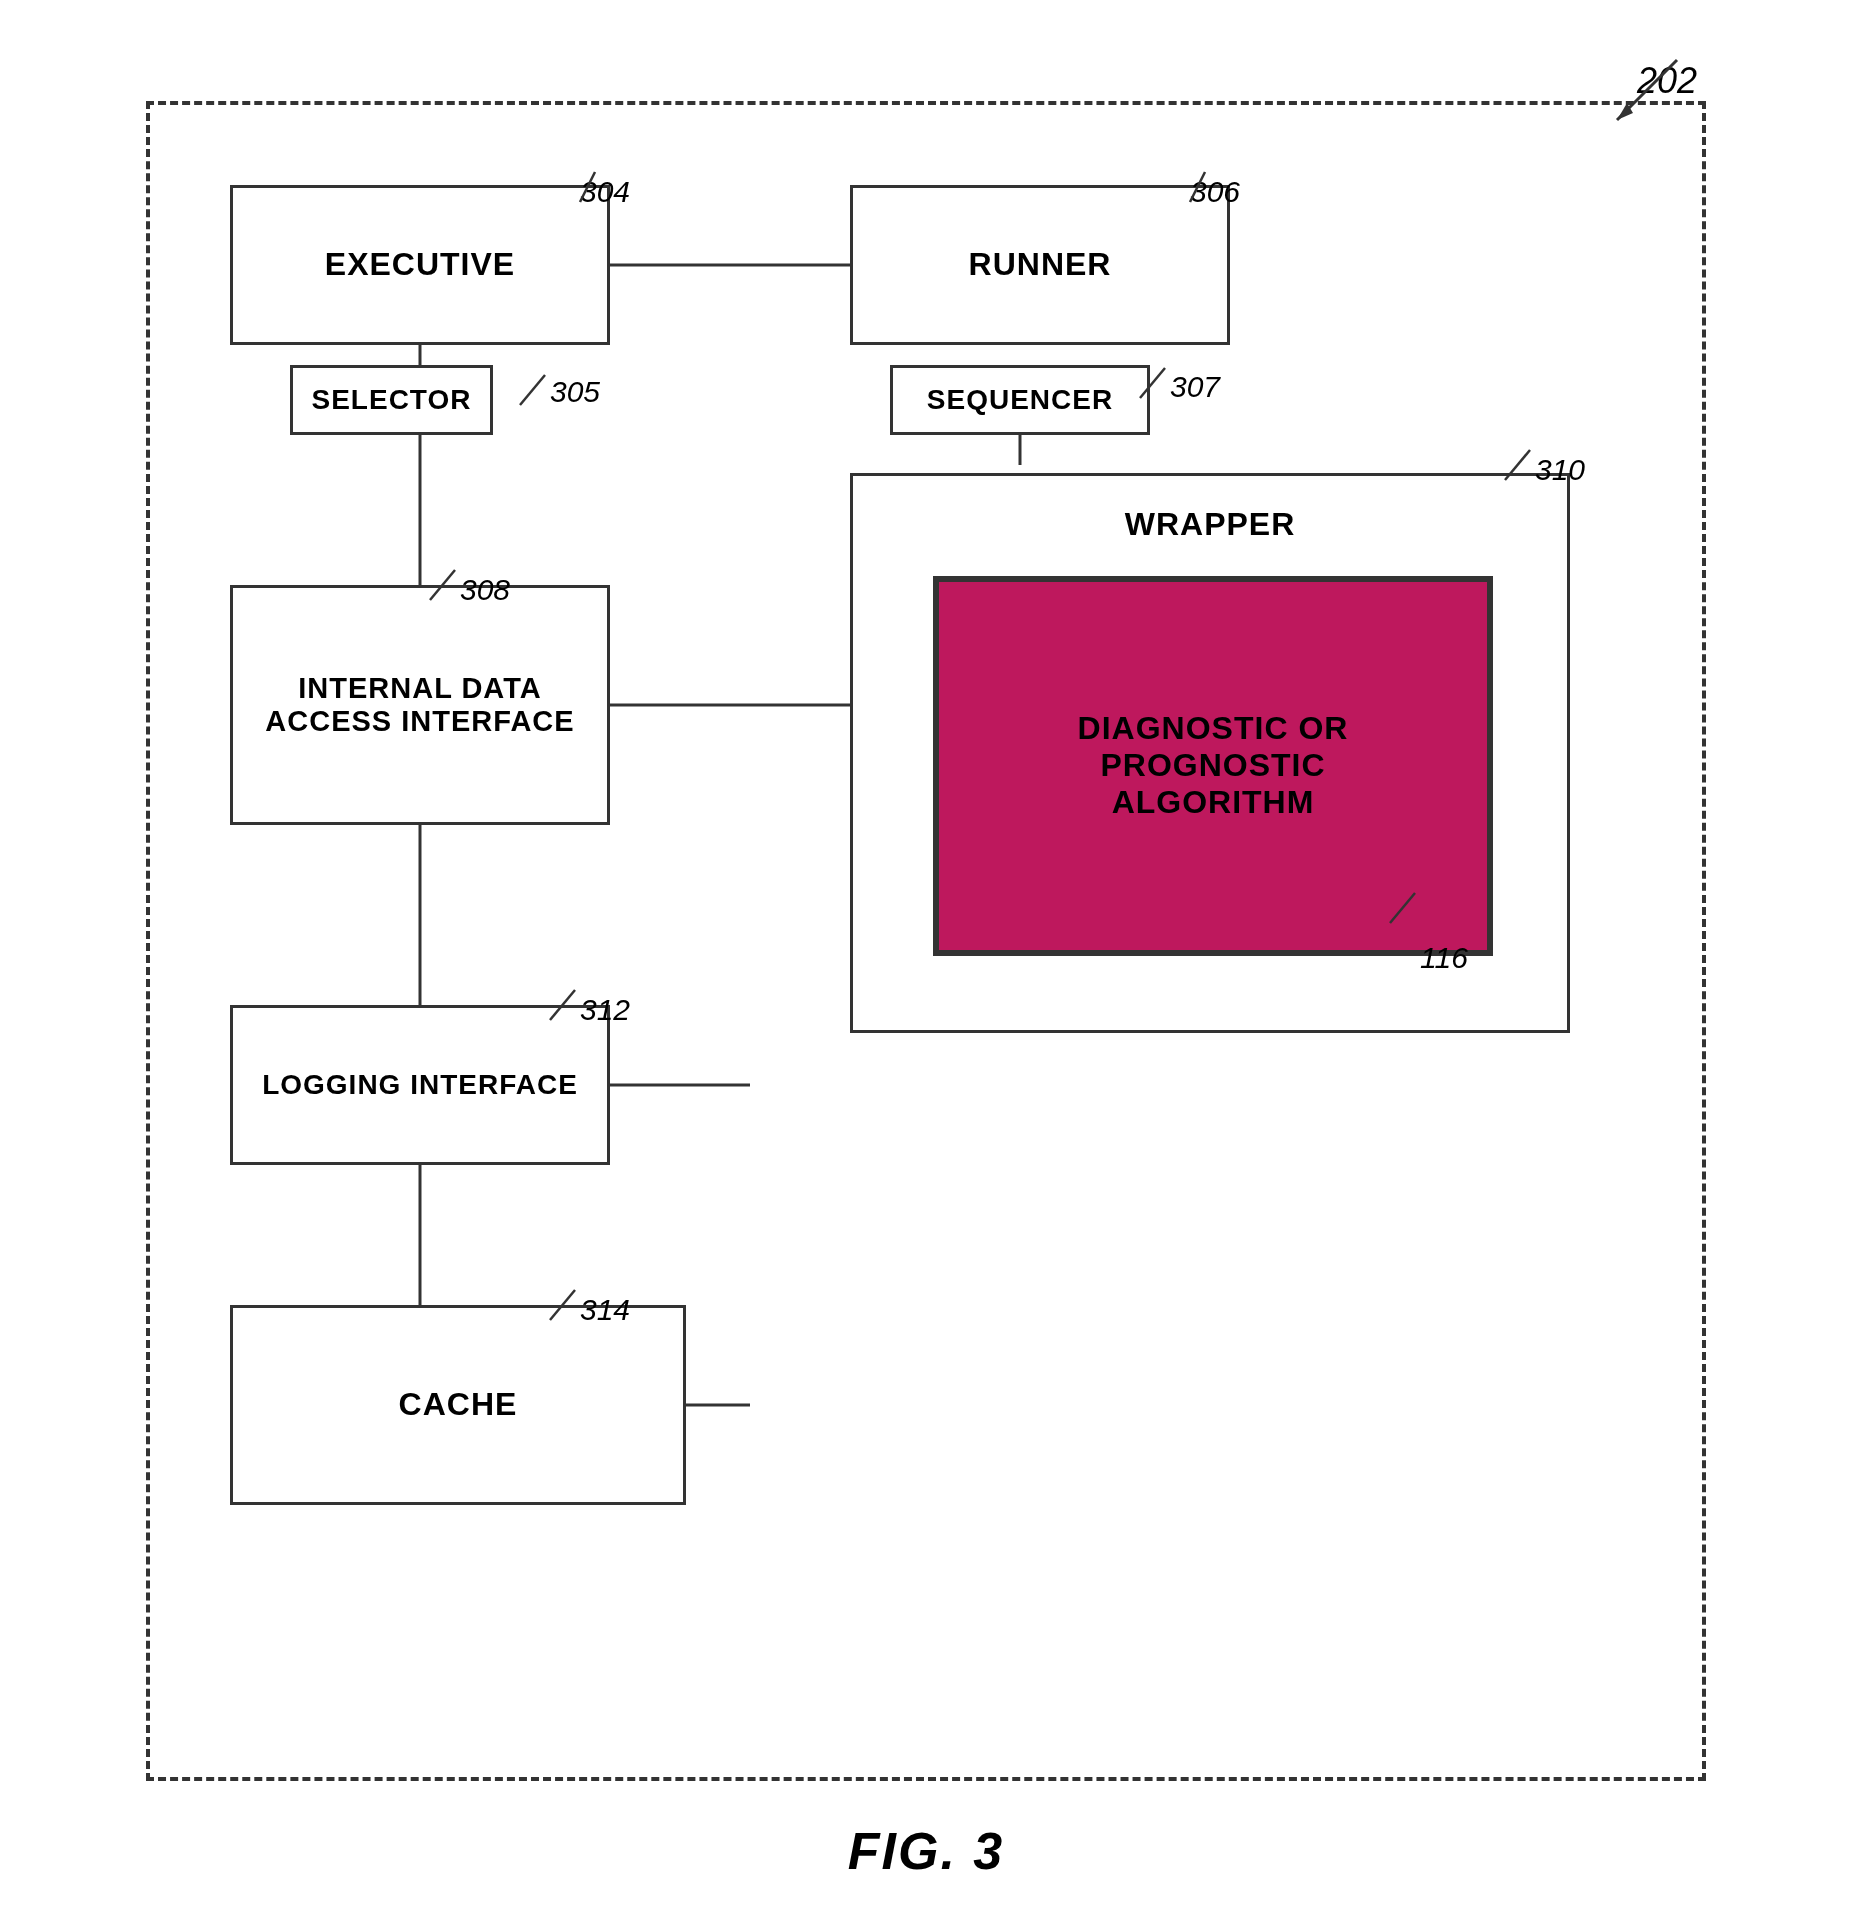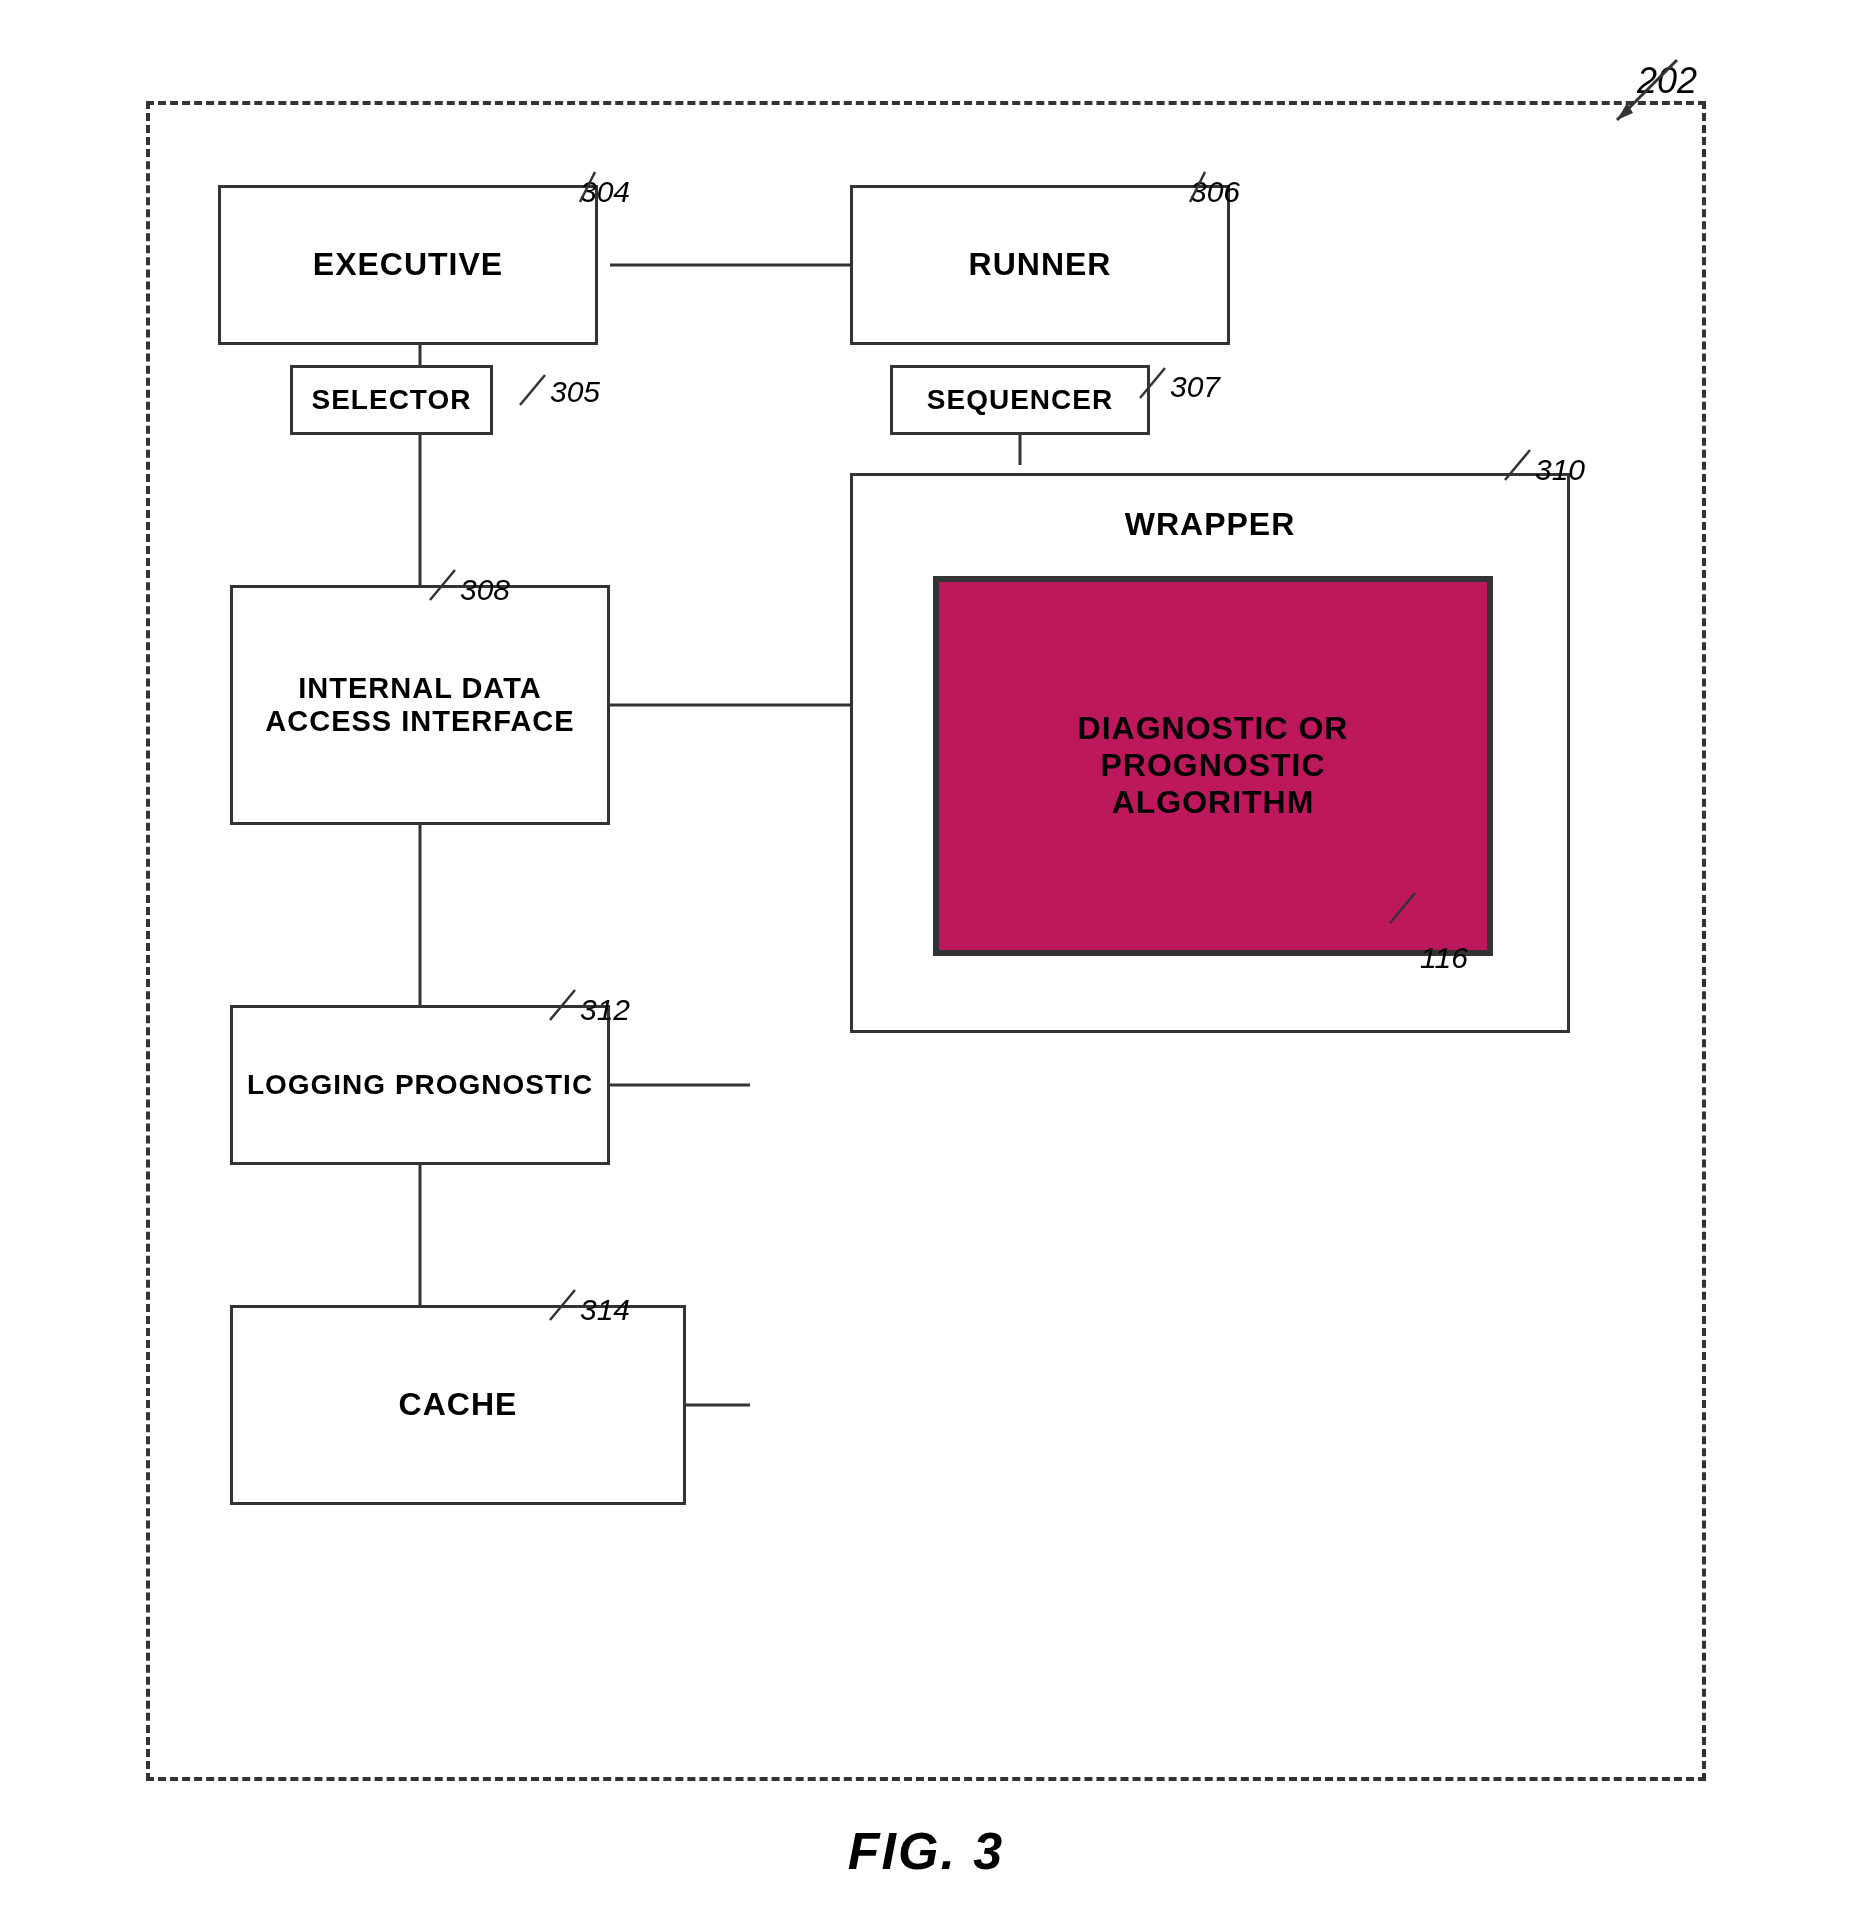--- a/index.html
+++ b/index.html
@@ -51,21 +51,21 @@
       text-align: center;
       font-size: 32px;
       font-weight: bold;
       letter-spacing: 1px;
       font-family: 'Arial', sans-serif;
     }
 
     
     .executive-box {
       top: 80px;
-      left: 68px;
+      left: 80px;
       width: 380px;
       height: 160px;
     }
 
     
     .runner-box {
       top: 80px;
       left: 700px;
       width: 380px;
       height: 160px;
@@ -277,21 +277,21 @@
       <svg style="position:absolute; top:340px; left:1345px;" width="60" height="40">
         <line x1="10" y1="35" x2="35" y2="5" stroke="#333" stroke-width="2.5"></line>
       </svg>
 
       <div class="ref-label" style="top: 836px; left: 1270px; text-align: center;">116</div>
       <svg style="position:absolute; top:783px; left:1230px;" width="60" height="40">
         <line x1="10" y1="35" x2="35" y2="5" stroke="#333" stroke-width="2.5"></line>
       </svg>
 
       <div class="box logging-box">
-        <span>LOGGING PROGNOSTIC</span>
+        <span>LOGGING INTERFACE</span>
       </div>
 
       <div class="ref-label" style="top: 888px; left: 430px;">312</div>
       <svg style="position:absolute; top:880px; left:390px;" width="60" height="40">
         <line x1="10" y1="35" x2="35" y2="5" stroke="#333" stroke-width="2.5"></line>
       </svg>
 
       <div class="box cache-box">
         <span>CACHE</span>
       </div>

